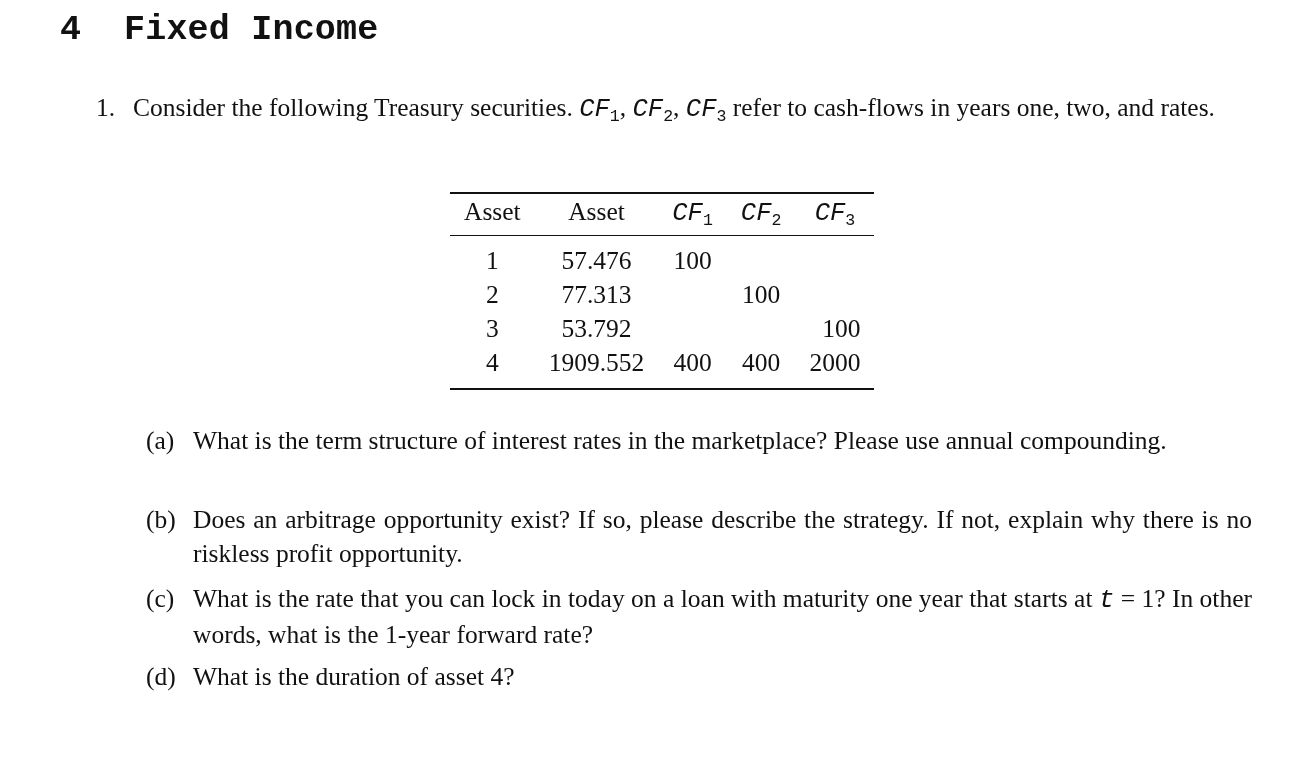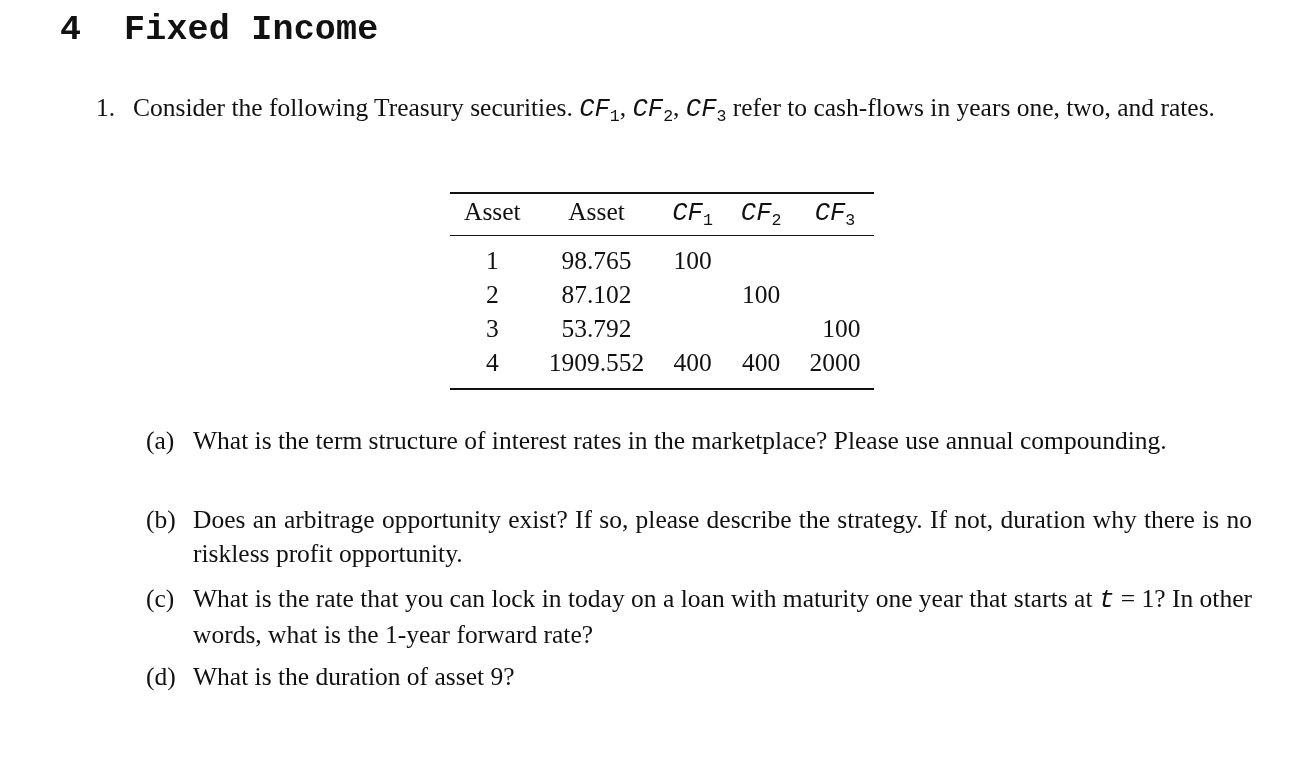--- a/index.html
+++ b/index.html
@@ -66,28 +66,28 @@
       <th>Asset</th>
       <th>Asset</th>
       <th><i class="math"><span>CF</span><sub>1</sub></i></th>
       <th><i class="math"><span>CF</span><sub>2</sub></i></th>
       <th><i class="math"><span>CF</span><sub>3</sub></i></th>
     </tr>
   </thead>
   <tbody>
     <tr>
       <td>1</td>
-      <td>98.765</td>
+      <td>57.476</td>
       <td>100</td>
       <td></td>
       <td class="num-right"></td>
     </tr>
     <tr>
       <td>2</td>
-      <td>87.102</td>
+      <td>77.313</td>
       <td></td>
       <td>100</td>
       <td class="num-right"></td>
     </tr>
     <tr>
       <td>3</td>
       <td>53.792</td>
       <td></td>
       <td></td>
       <td class="num-right">100</td>
@@ -102,24 +102,24 @@
   </tbody>
 </table>
 
 <div class="sub-q" style="top:424px;">
   <span class="marker">(a)</span>
   <div class="body">What is the term structure of interest rates in the marketplace?  Please use annual compounding.</div>
 </div>
 
 <div class="sub-q" style="top:503px;">
   <span class="marker">(b)</span>
-  <div class="body">Does an arbitrage opportunity exist? If so, please describe the strategy. If not, duration why there is no riskless profit opportunity.</div>
+  <div class="body">Does an arbitrage opportunity exist? If so, please describe the strategy. If not, explain why there is no riskless profit opportunity.</div>
 </div>
 
 <div class="sub-q" style="top:582px;">
   <span class="marker">(c)</span>
   <div class="body"><span>What is the rate that you can lock in today on a loan with maturity one year that starts at</span> <i class="math">t</i><span> = 1?</span><span> In other words, what is the 1-year forward rate?</span></div>
 </div>
 
 <div class="sub-q" style="top:660px;">
   <span class="marker">(d)</span>
-  <div class="body">What is the duration of asset 9?</div>
+  <div class="body">What is the duration of asset 4?</div>
 </div>
 
 </body></html>

